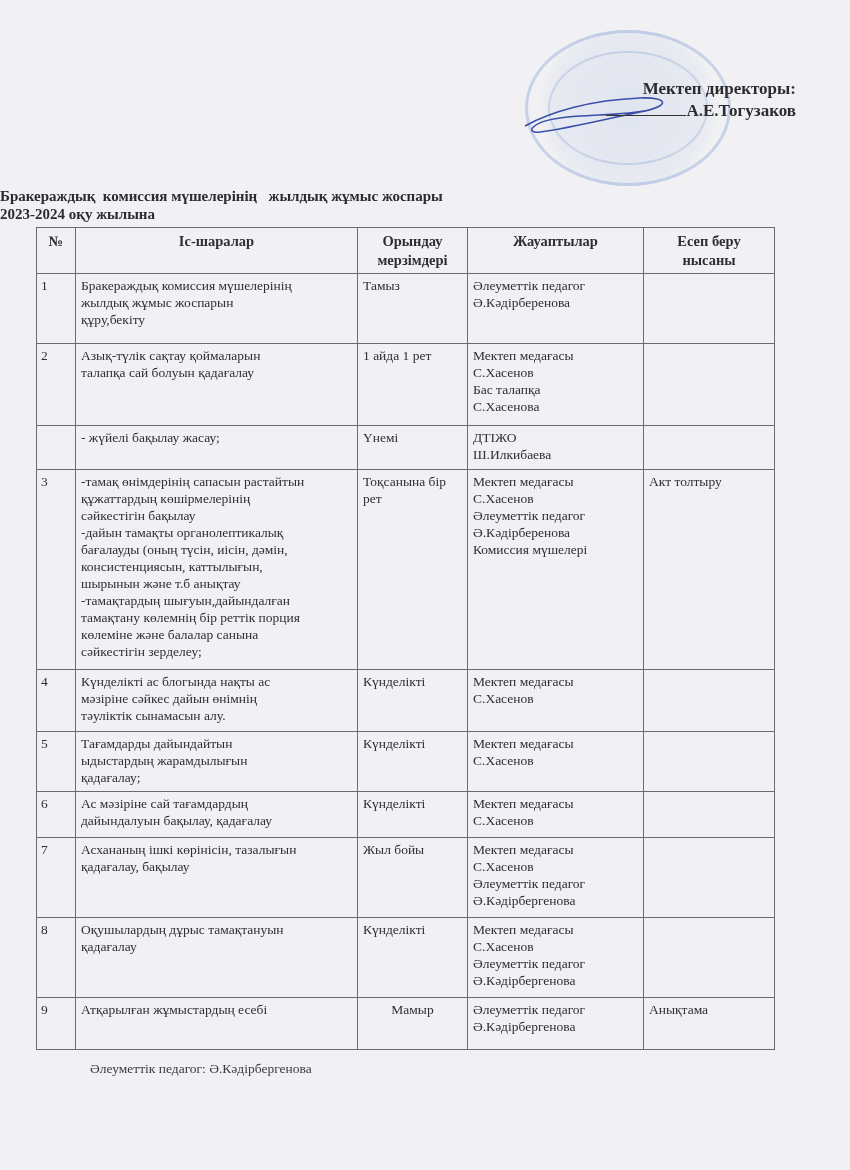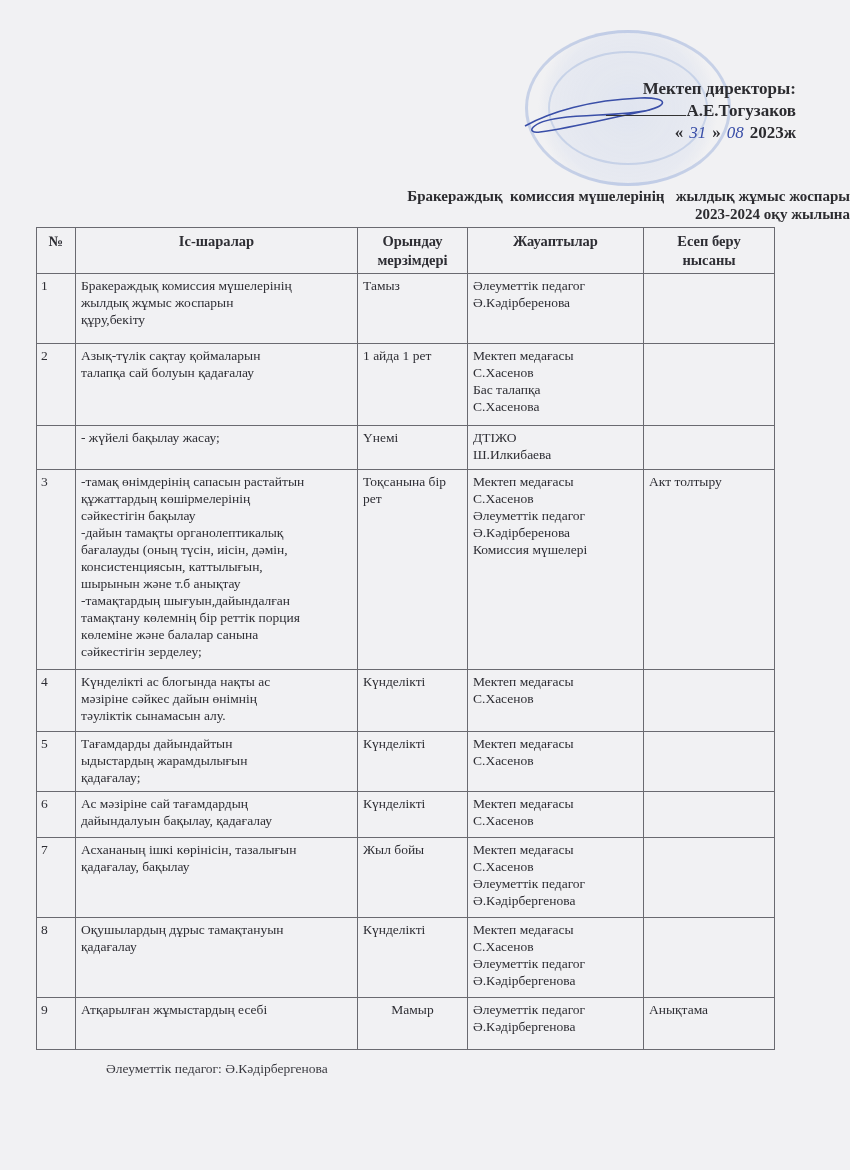--- a/index.html
+++ b/index.html
@@ -19,56 +19,53 @@
   .stamp-inner {
     position:absolute; left:20px; top:18px; right:20px; bottom:18px; border-radius:50%;
     border:2px solid rgba(120,150,210,0.28);
   }
   .sig-line { display:inline-block; width:80px; border-bottom:1px solid #333; height:14px; vertical-align:baseline; }
   .handwrite { color:#3a4fa8; font-style:italic; font-weight:normal; padding:0 6px; }
   .signature {
     position:absolute; left:520px; top:92px; width:160px; height:46px;
   }
   .doc-title {
-    position:absolute; top:187px; left:0; width:850px; text-align:right;
+    position:absolute; top:187px; left:0; width:850px; text-align:left;
     font-weight:bold; font-size:15px; line-height:18px; color:#2c2c30;
   }
   table.plan {
     position:absolute; left:36px; top:227px; width:738px; border-collapse:collapse;
     font-size:13.5px; line-height:17px; table-layout:fixed;
   }
   table.plan th, table.plan td {
     border:1px solid #6a6a70; vertical-align:top; padding:3px 5px 2px 5px; color:#2e2e34;
   }
   table.plan th { font-weight:bold; text-align:center; font-size:14.5px; line-height:19px; padding:4px 5px 3px; }
   table.plan td.num { padding-left:4px; }
   td.cell-lines span { display:block; }
   td.center { text-align:center; }
   td.bottom { vertical-align:bottom; }
   .footer-sign {
-    position:absolute; left:90px; top:1061px; font-size:13.5px; color:#3a3a40;margin-left:16px;
+    position:absolute; left:90px; top:1061px; font-size:13.5px; color:#3a3a40;
   }
 </style>
 </head>
 <body>
 
 <div class="stamp">
     <div class="stamp-inner"></div>
   </div>
 
 <svg class="signature" viewBox="0 0 160 46">
   <path d="M5 34 C30 20, 70 8, 120 6 C150 5, 150 14, 120 20 C90 26, 50 36, 20 40 C5 42, 10 30, 40 26 C70 22, 100 24, 130 18" fill="none" stroke="#3a4fa8" stroke-width="1.6"></path>
 </svg>
 
 <div class="approve">
   <div>Мектеп директоры:</div>
   <div><span class="sig-line"></span><span>А.Е.Тогузаков</span></div>
-  <div>
-    <span>«</span><span class="handwrite">31</span><span>»</span><span class="handwrite">08</span><span>2023ж</span>
-  </div>
 </div>
 
 <div class="doc-title">
   <div style="white-space:pre">Бракераждық  комиссия мүшелерінің   жылдық жұмыс жоспары</div>
   <div>2023-2024 оқу жылына</div>
 </div>
 
 <table class="plan">
   <colgroup>
     <col style="width:39px">

